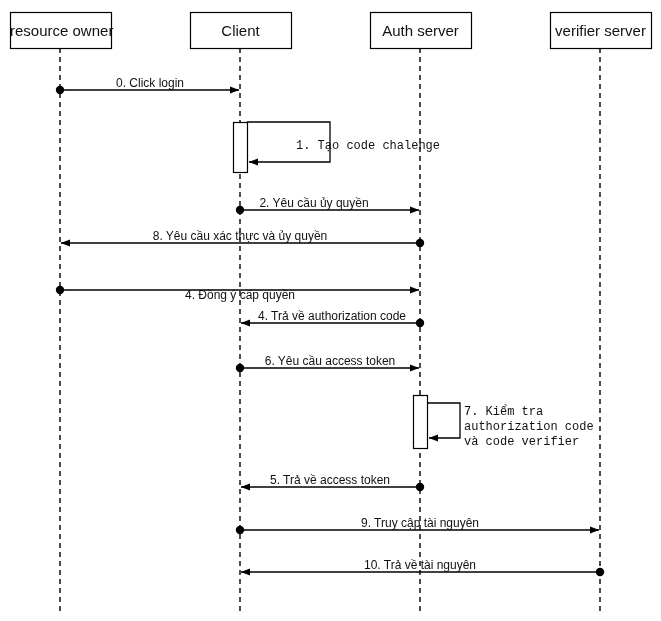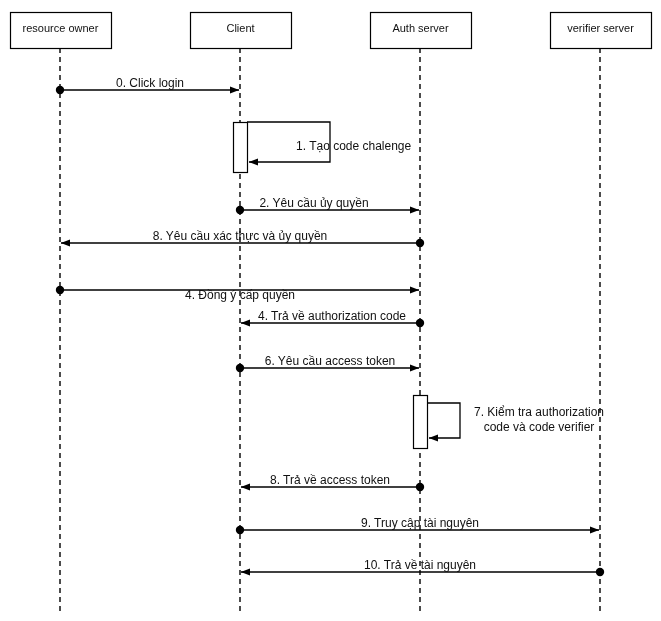--- a/index.html
+++ b/index.html
@@ -17,40 +17,41 @@
   #diagram {
     position: absolute;
     left: 0;
     top: 0;
     width: 661px;
     height: 621px;
   }
   .part-label {
     position: absolute;
     font-family: "Liberation Sans", sans-serif;
-    font-size: 11px;
+    font-size: 15px;
     color: #111111;
     text-align: center;
     white-space: nowrap;
     line-height: 1;
   }
   .msg-label {
     position: absolute;
     font-family: "Liberation Sans", sans-serif;
     font-size: 12px;
     color: #111111;
     white-space: nowrap;
     line-height: 1.25;
   }
   .msg-label.center {
     text-align: center;
     transform: translateX(-50%);
   }
   .msg-label.left {
-    text-align: center;
+    text-align: left;
+    font-family: Liberation Mono, monospace;
   }
   .msg-label.wrap {
     white-space: normal;
     width: 150px;
   }
 </style>
 </head>
 <body>
 
 <div id="diagram-root">
@@ -127,17 +128,17 @@
       <div class="part-label" style="left: 370px; top: 23px; width: 101px;">Auth server</div>
       <div class="part-label" style="left: 550px; top: 23px; width: 101px;">verifier server</div>
       <div class="msg-label center" style="left: 150px; top: 76px;">0. Click login</div>
       <div class="msg-label left" style="left: 296px; top: 139px;">1. Tạo code chalenge</div>
       <div class="msg-label center" style="left: 314px; top: 196px;">2. Yêu cầu ủy quyền</div>
       <div class="msg-label center" style="left: 240px; top: 229px;">8. Yêu cầu xác thực và ủy quyền</div>
       <div class="msg-label center" style="left: 240px; top: 288px;">4. Đồng ý cấp quyền</div>
       <div class="msg-label center" style="left: 332px; top: 309px;">4. Trả về authorization code</div>
       <div class="msg-label center" style="left: 330px; top: 354px;">6. Yêu cầu access token</div>
       <div class="msg-label left wrap" style="left: 464px; top: 405px;">7. Kiểm tra authorization code và code verifier</div>
-      <div class="msg-label center" style="left: 330px; top: 473px;">8. Trả về access token</div>
+      <div class="msg-label center" style="left: 330px; top: 473px;">5. Trả về access token</div>
       <div class="msg-label center" style="left: 420px; top: 516px;">9. Truy cập tài nguyên</div>
       <div class="msg-label center" style="left: 420px; top: 558px;">10. Trả về tài nguyên</div>
     </div>
 </div>
 
 </body></html>

